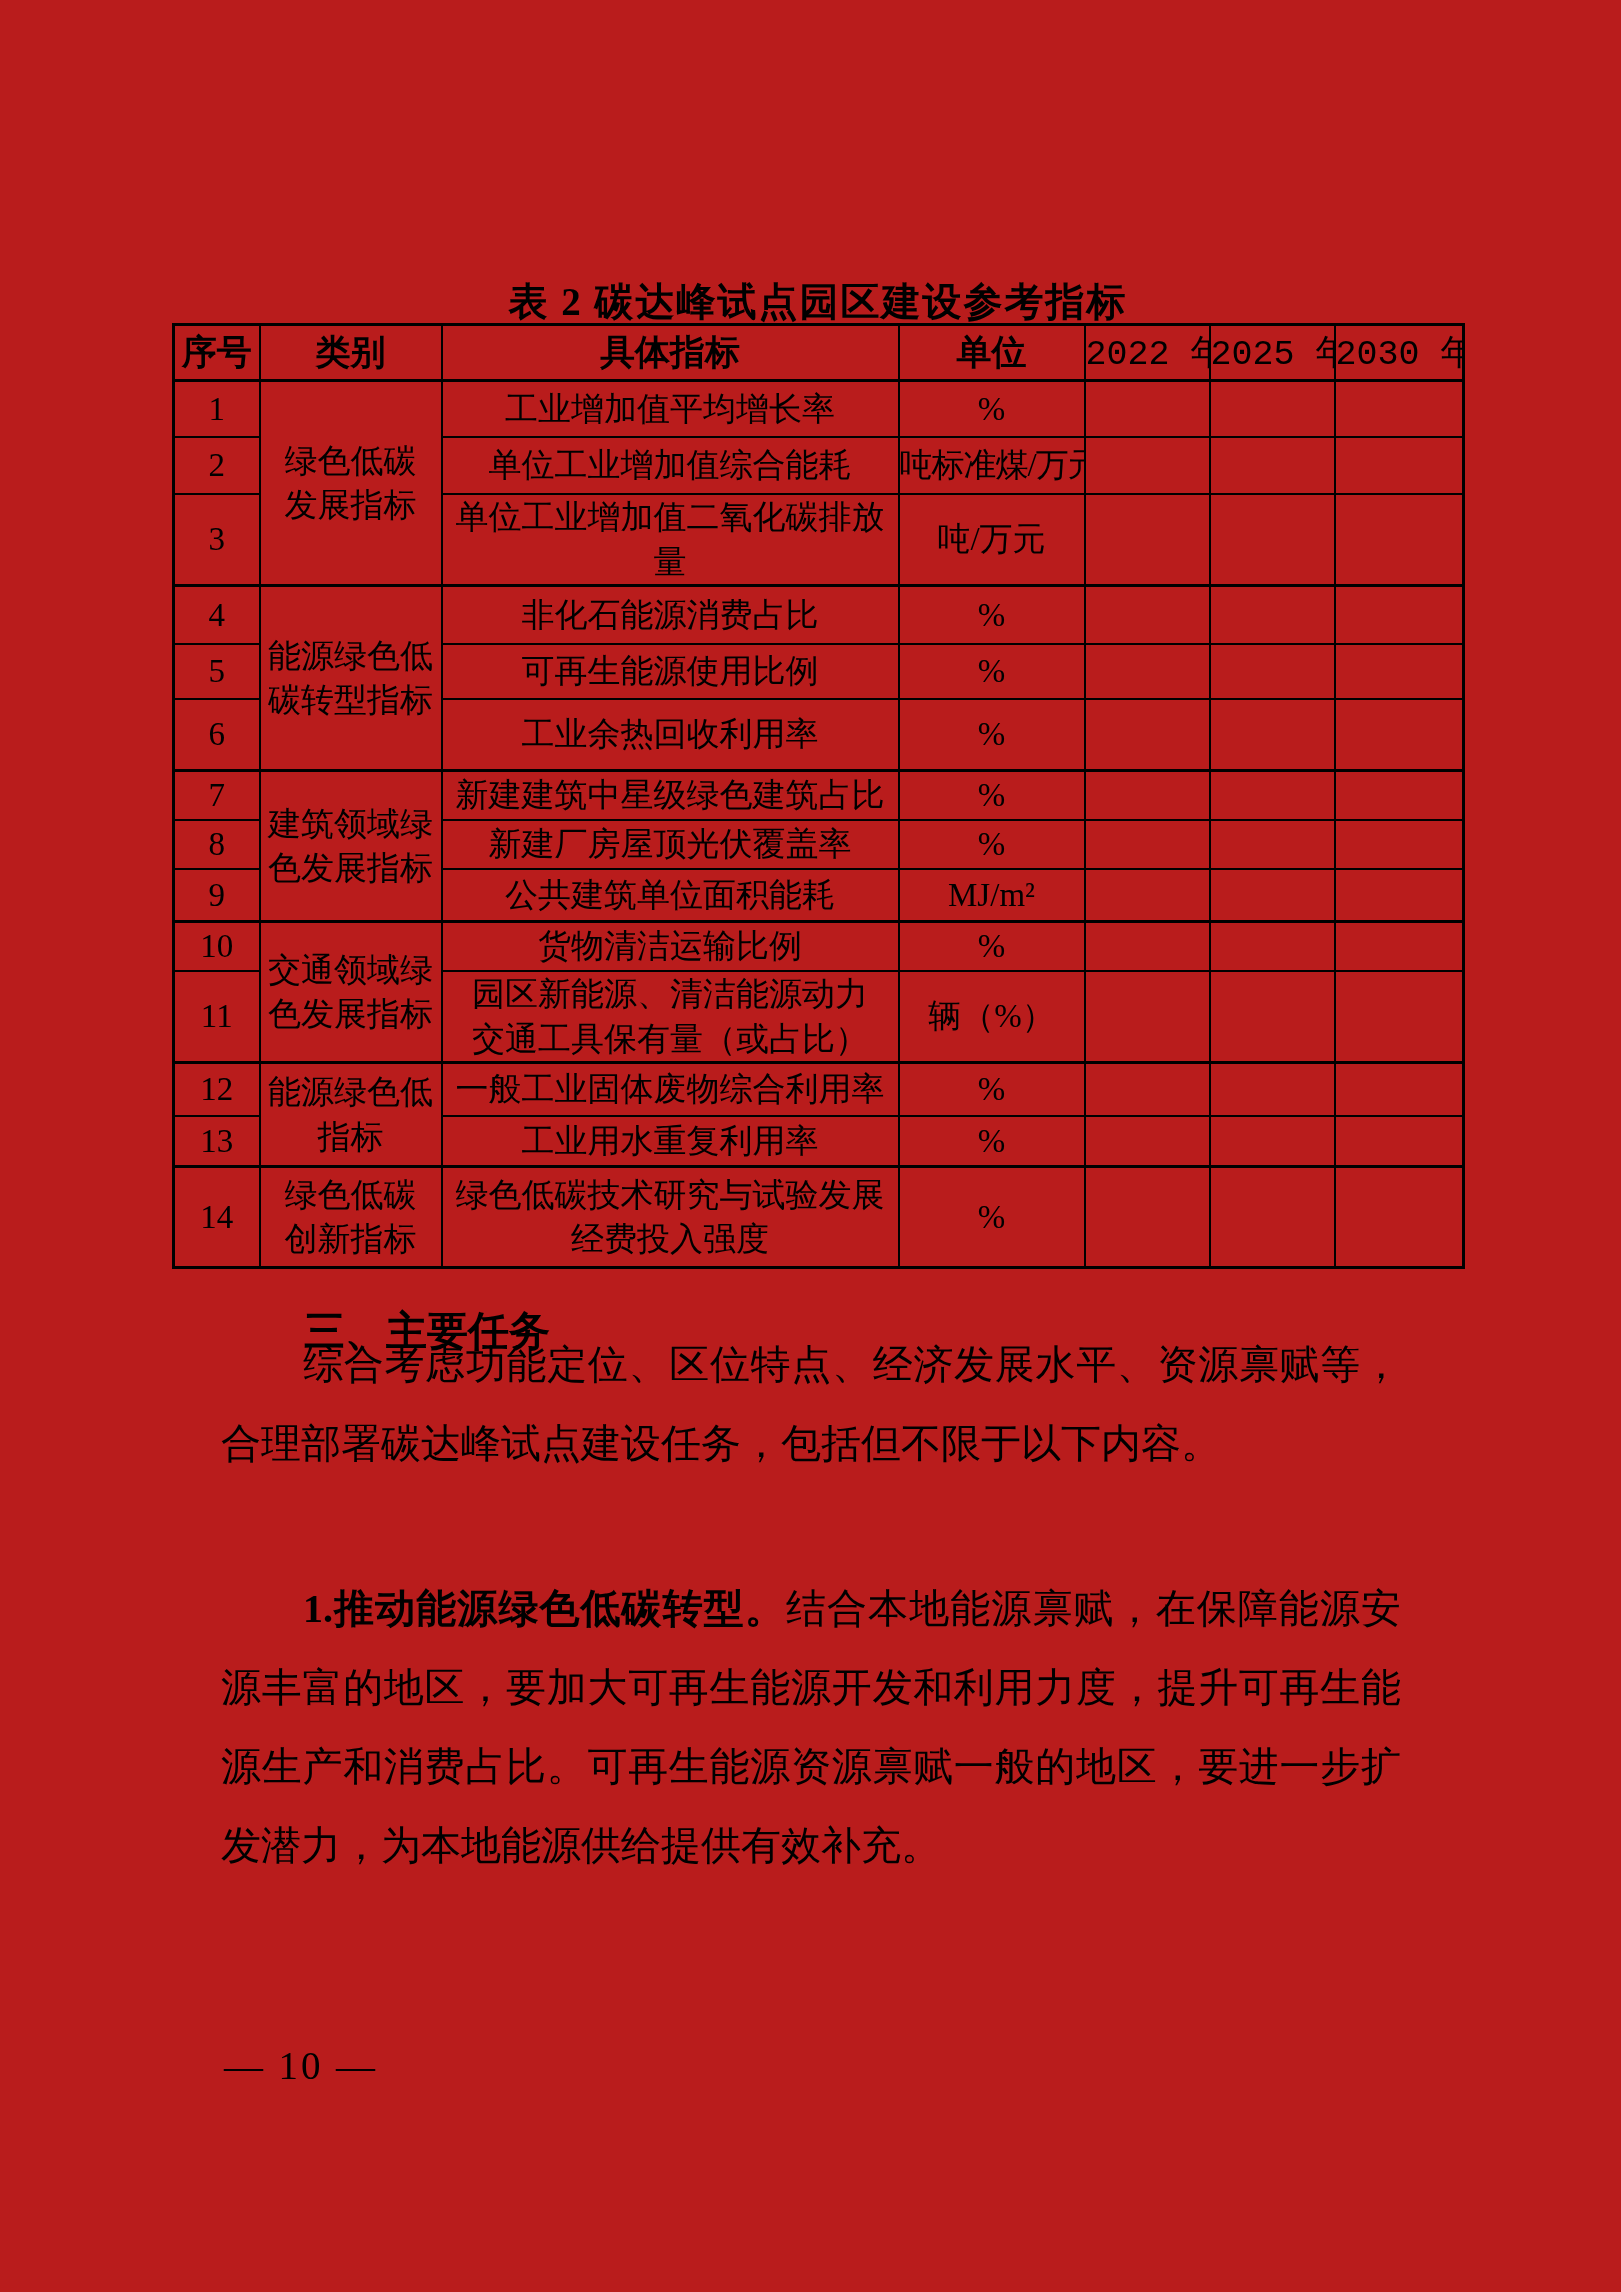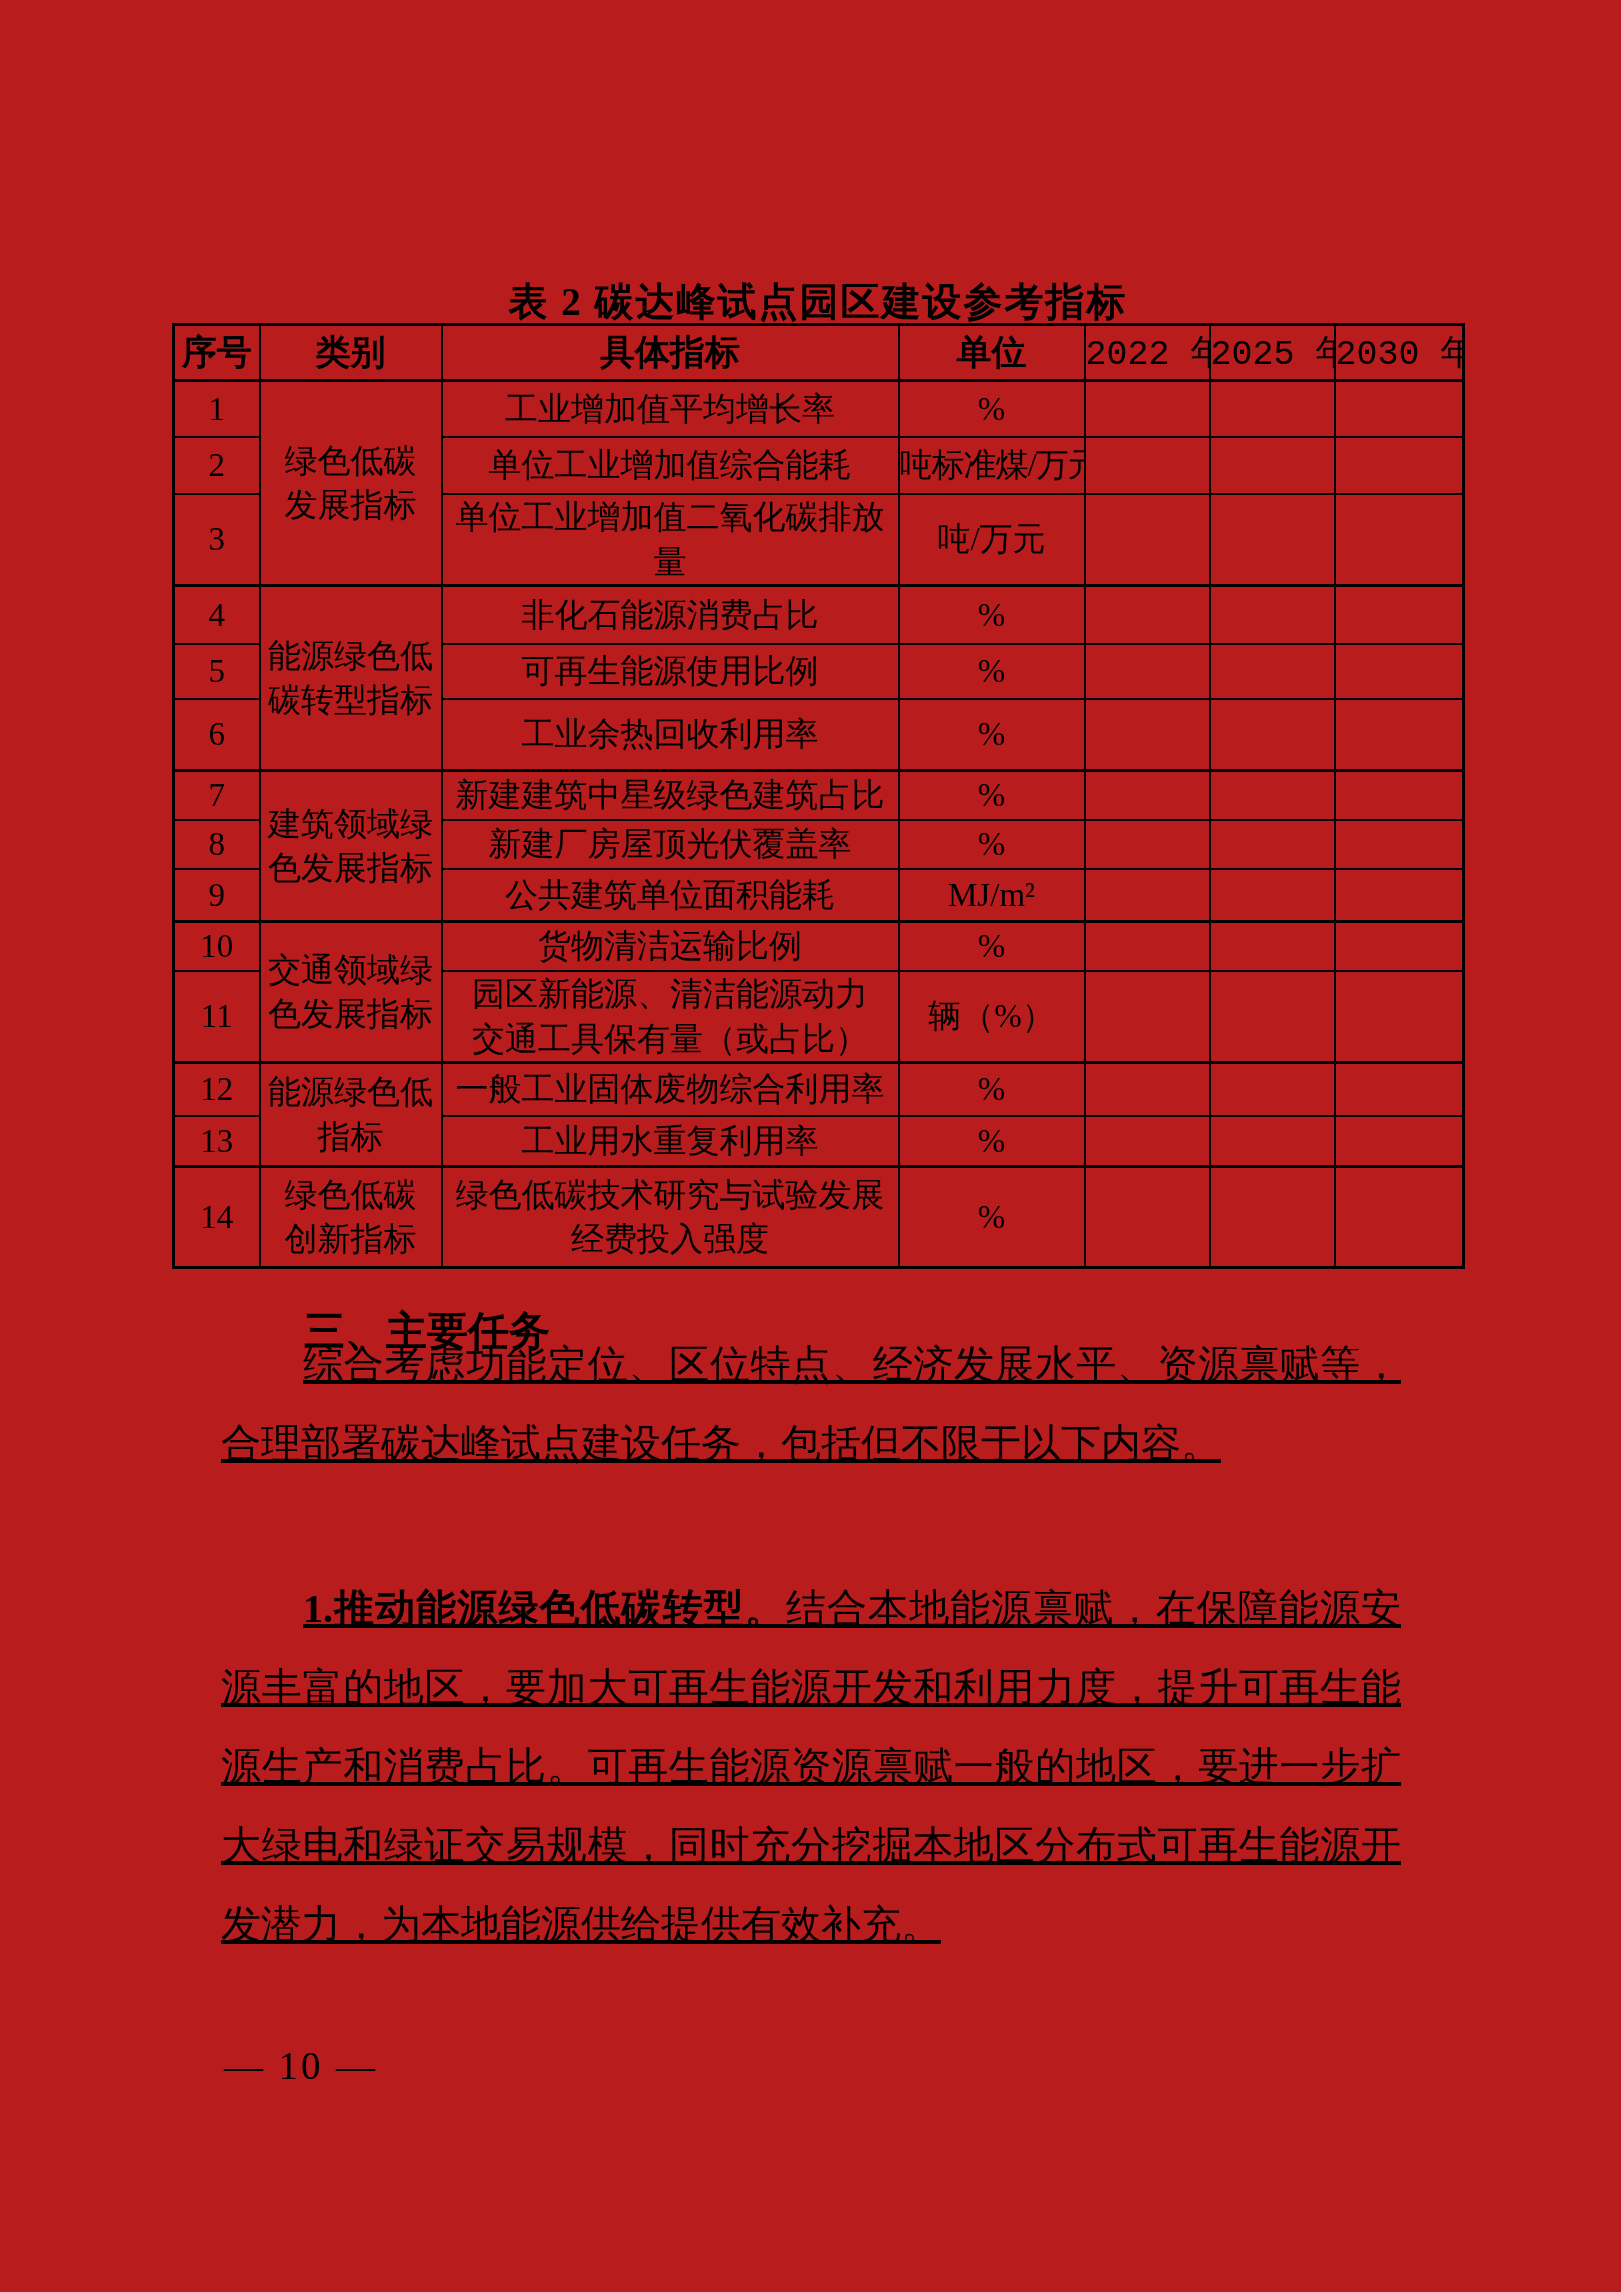--- a/index.html
+++ b/index.html
@@ -62,21 +62,20 @@
     font-family: "Liberation Sans", sans-serif;
     font-size: 41px; font-weight: bold;
     white-space: nowrap;
   }
   .para {
     position: absolute;
     left: 221px; width: 1180px;
     font-family: "Liberation Serif", serif;
     font-size: 40px;
     line-height: 79px;
-    text-decoration: underline;
   }
   .p1 { top: 1325px; }
   .h2 {
     position: absolute;
     left: 221px; top: 1484px; width: 1180px;
     text-indent: 82px;
     font-family: "Liberation Serif", serif;
     font-size: 40px; font-weight: bold;
     white-space: nowrap;
   }
@@ -263,20 +262,19 @@
   <div class="para p1">
     <span class="line fill indent">综合考虑功能定位、区位特点、经济发展水平、资源禀赋等，</span>
     <span class="line">合理部署碳达峰试点建设任务，包括但不限于以下内容。</span>
   </div>
 
 
   <div class="para p2">
     <span class="line fill indent"><span class="lead">1.推动能源绿色低碳转型。</span><span>结合本地能源禀赋，在保障能源安</span></span>
     <span class="line fill">源丰富的地区，要加大可再生能源开发和利用力度，提升可再生能</span>
     <span class="line fill">源生产和消费占比。可再生能源资源禀赋一般的地区，要进一步扩</span>
-    <span class="line fill">大绿电和绿证交易规模，同时充分挖掘本地区分布式可再生能源开</span>
     <span class="line">发潜力，为本地能源供给提供有效补充。</span>
   </div>
 
   <div class="footer">— 10 —</div>
 
 </div>
 
 
 </body></html>

